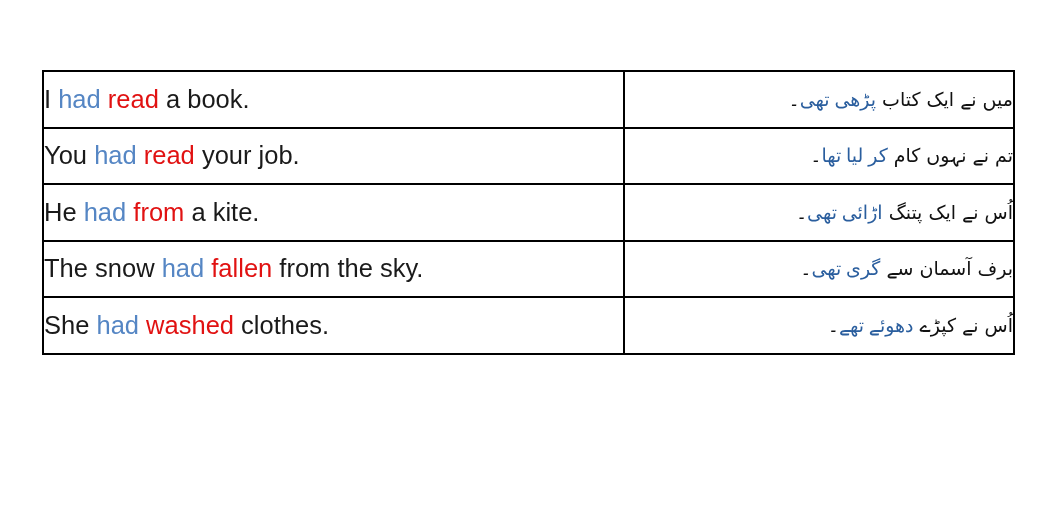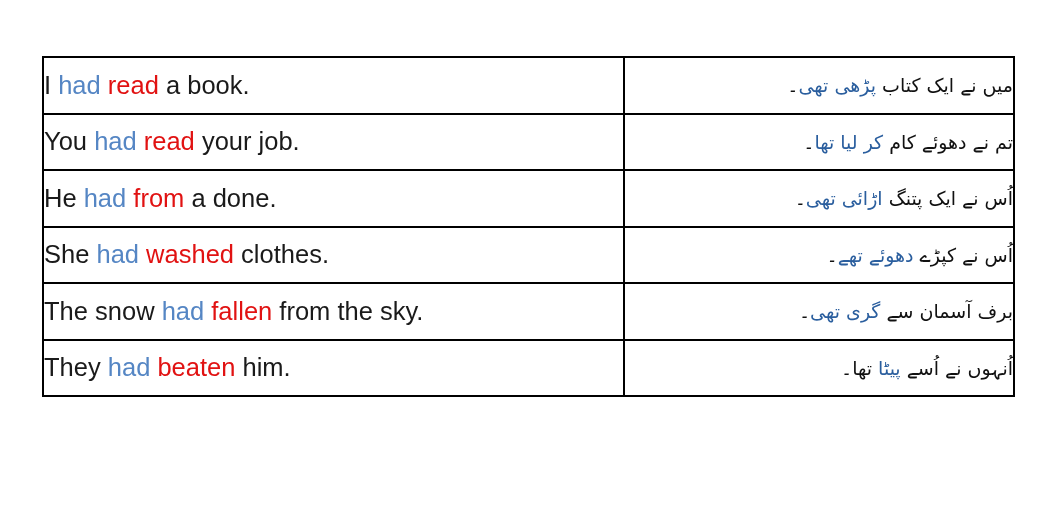--- a/index.html
+++ b/index.html
@@ -11,21 +11,21 @@
     width: 1051px;
     height: 532px;
     font-family: "Liberation Sans", sans-serif;
     position: relative;
     overflow: hidden;
   }
 
   #grammar-table {
     position: absolute;
     left: 42px;
-    top: 56px;
+    top: 70px;
     width: 971px;
     border-collapse: collapse;
     table-layout: fixed;
   }
 
   #grammar-table td {
     border: 2px solid #000000;
     padding: 0;
     height: 54.5px;
     vertical-align: middle;
@@ -63,20 +63,21 @@
     font-family: "DejaVu Sans", sans-serif;
     font-size: 19px;
     color: #111111;
     line-height: 1.5;
     direction: rtl;
     unicode-bidi: isolate;
     white-space: nowrap;
   }
   .ur-text .ur-hl {
     color: #2a5e9e;
+    font-family: Liberation Serif, serif;
   }
 </style>
 </head>
 <body>
 
 <table id="grammar-table">
   <tbody>
 
     <tr>
       <td class="english-cell">
@@ -86,54 +87,46 @@
         <span class="ur-text"><span>میں نے ایک کتاب </span><span class="ur-hl">پڑھی تھی</span><span>۔</span></span>
       </td>
     </tr>
 
 
     <tr>
       <td class="english-cell">
         <span class="en-text"><span>You </span><span class="aux">had</span><span> </span><span class="verb">read</span><span> your job.</span></span>
       </td>
       <td class="urdu-cell">
-        <span class="ur-text"><span>تم نے دھوئے کام </span><span class="ur-hl">کر لیا تھا</span><span>۔</span></span>
+        <span class="ur-text"><span>تم نے نہوں کام </span><span class="ur-hl">کر لیا تھا</span><span>۔</span></span>
       </td>
     </tr>
 
     <tr>
       <td class="english-cell">
-        <span class="en-text"><span>He </span><span class="aux">had</span><span> </span><span class="verb">from</span><span> a done.</span></span>
+        <span class="en-text"><span>He </span><span class="aux">had</span><span> </span><span class="verb">from</span><span> a kite.</span></span>
       </td>
       <td class="urdu-cell">
         <span class="ur-text"><span>اُس نے ایک پتنگ </span><span class="ur-hl">اڑائی تھی</span><span>۔</span></span>
-      </td>
-    </tr>
-
-    <tr>
-      <td class="english-cell">
-        <span class="en-text"><span>She </span><span class="aux">had</span><span> </span><span class="verb">washed</span><span> clothes.</span></span>
-      </td>
-      <td class="urdu-cell">
-        <span class="ur-text"><span>اُس نے کپڑے </span><span class="ur-hl">دھوئے تھے</span><span>۔</span></span>
       </td>
     </tr>
 
     <tr>
       <td class="english-cell">
         <span class="en-text"><span>The snow </span><span class="aux">had</span><span> </span><span class="verb">fallen</span><span> from the sky.</span></span>
       </td>
       <td class="urdu-cell">
         <span class="ur-text"><span>برف آسمان سے </span><span class="ur-hl">گری تھی</span><span>۔</span></span>
       </td>
     </tr>
 
     <tr>
       <td class="english-cell">
-        <span class="en-text"><span>They </span><span class="aux">had</span><span> </span><span class="verb">beaten</span><span> him.</span></span>
+        <span class="en-text"><span>She </span><span class="aux">had</span><span> </span><span class="verb">washed</span><span> clothes.</span></span>
       </td>
       <td class="urdu-cell">
-        <span class="ur-text"><span>اُنہوں نے اُسے </span><span class="ur-hl">پیٹا</span><span> تھا۔</span></span>
+        <span class="ur-text"><span>اُس نے کپڑے </span><span class="ur-hl">دھوئے تھے</span><span>۔</span></span>
       </td>
     </tr>
+
 
   </tbody>
 </table>
 
 </body></html>

